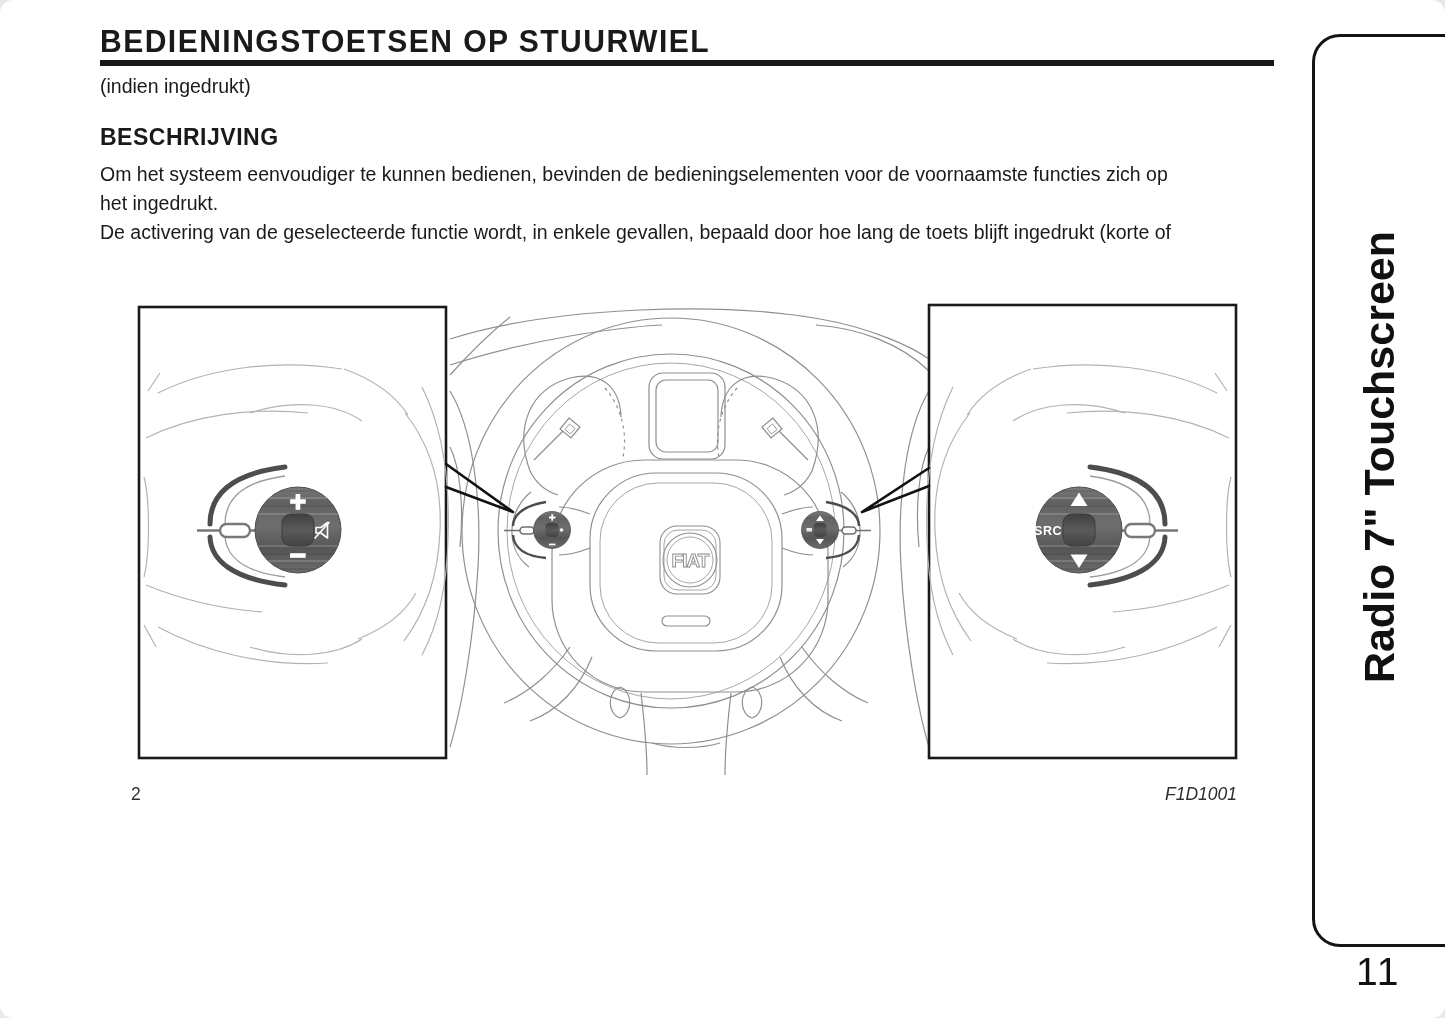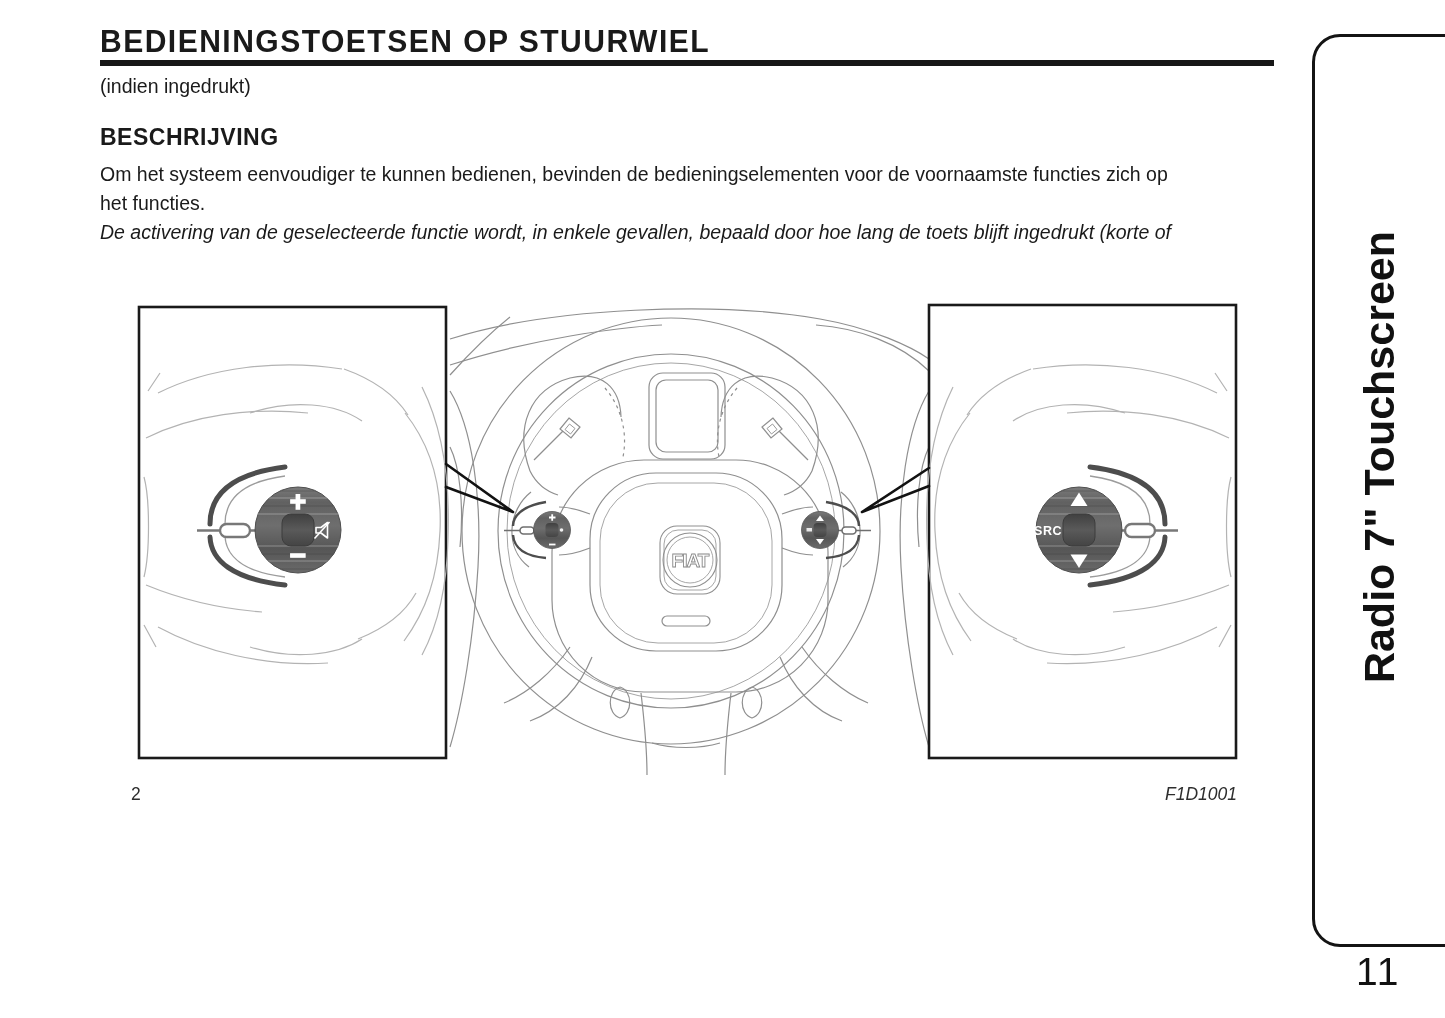--- a/index.html
+++ b/index.html
@@ -1,32 +1,32 @@
 <!DOCTYPE html>
 <html><head>
 <meta charset="utf-8">
 <style>
   html,body{margin:0;padding:0;background:#e8e8e8;}
   .page{
     position:relative;width:1445px;height:1018px;background:#ffffff;
-    font-family:"Liberation Sans", sans-serif;color:#1a1a1a;overflow:hidden;
+    font-family:"Liberation Sans", sans-serif;color:#1a1a1a;overflow:hidden;border-radius:13px;
   }
   .title{
     position:absolute;left:100px;top:24px;font-size:31px;font-weight:bold;
     letter-spacing:1.5px;white-space:nowrap;transform:scaleX(.97);transform-origin:left;
   }
   .title-rule{position:absolute;left:100px;top:60px;width:1174px;height:6px;background:#171717;}
   .subtitle{position:absolute;left:100px;top:75px;font-size:19.5px;}
   .section-heading{
     position:absolute;left:100px;top:124px;font-size:23px;font-weight:bold;letter-spacing:.5px;
   }
   .para{position:absolute;left:100px;font-size:19.5px;line-height:28.5px;}
   .para .line{display:block;white-space:nowrap;}
   .p1{top:160px;}
-  .p2{top:218px;font-style:italic;}
+  .p2{top:218px;}
   .fig-svg{position:absolute;left:100px;top:295px;width:1160px;height:480px;}
   .fig-index{position:absolute;left:131px;top:784px;font-size:17.5px;color:#2e2e2e;}
   .fig-code{position:absolute;left:1120px;top:784px;width:117px;text-align:right;font-size:17.5px;color:#2e2e2e;font-style:italic;}
   .chapter-tab{
     position:absolute;left:1312px;top:34px;width:170px;height:913px;
     border:3px solid #141414;border-radius:28px;background:#fff;
     display:flex;align-items:center;box-sizing:border-box;
   }
   .chapter-title{
     writing-mode:vertical-rl;transform:rotate(180deg);
@@ -45,21 +45,21 @@
 <div class="page">
 
   <div class="title">BEDIENINGSTOETSEN OP STUURWIEL</div>
   <div class="title-rule"></div>
   <div class="subtitle">(indien ingedrukt)</div>
 
   <div class="section-heading">BESCHRIJVING</div>
 
   <div class="para p1">
     <span class="line">Om het systeem eenvoudiger te kunnen bedienen, bevinden de bedieningselementen voor de voornaamste functies zich op</span>
-    <span class="line">het functies.</span>
+    <span class="line">het ingedrukt.</span>
   </div>
   <div class="para p2">
     <span class="line">De activering van de geselecteerde functie wordt, in enkele gevallen, bepaald door hoe lang de toets blijft ingedrukt (korte of</span>
   </div>
 
   <svg class="fig-svg" viewBox="0 0 1160 480">
     <defs>
       <linearGradient id="podG" x1="0" y1="0" x2="0" y2="1">
         <stop offset="0" stop-color="#7a7a7a"></stop>
         <stop offset="0.18" stop-color="#616161"></stop>

